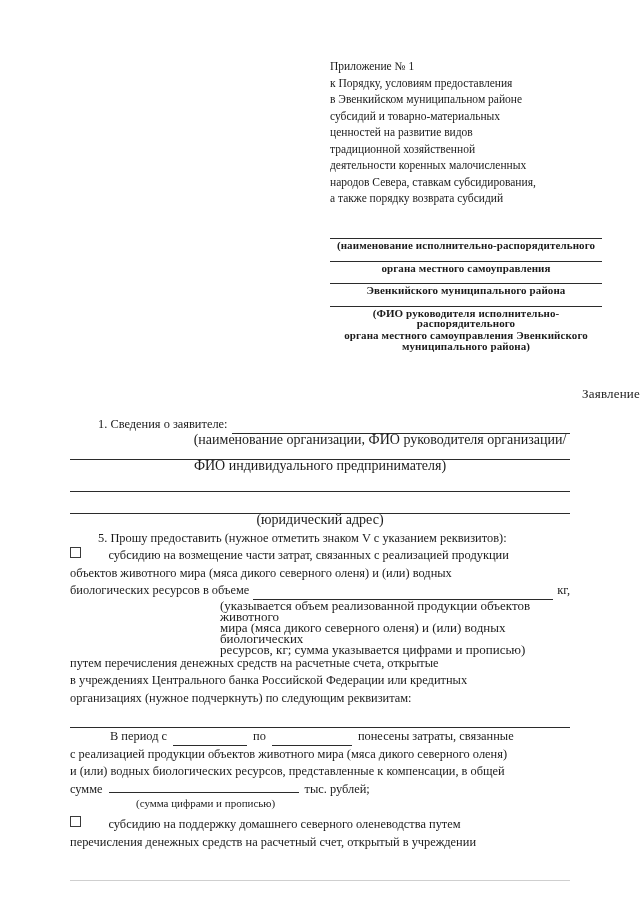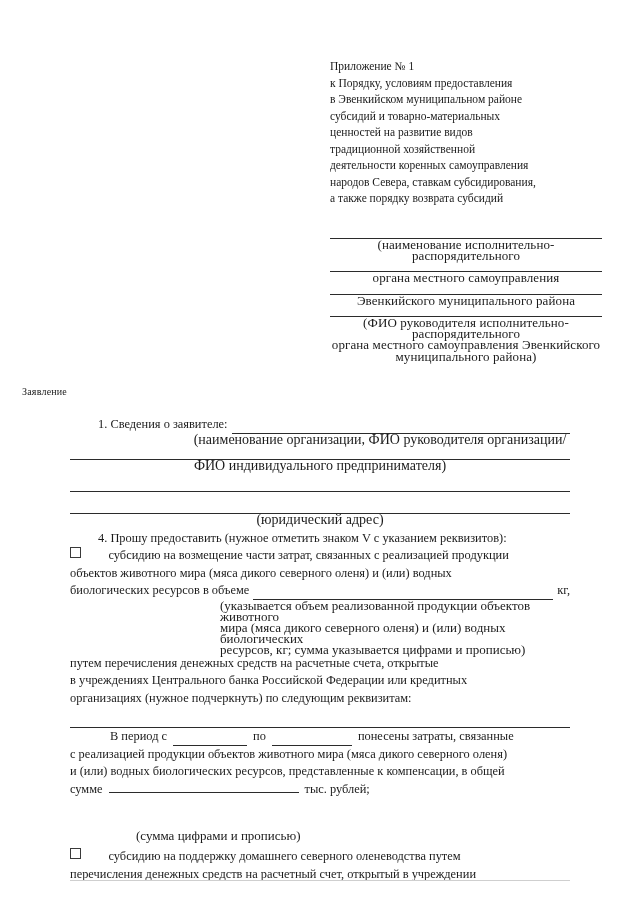--- a/index.html
+++ b/index.html
@@ -42,36 +42,37 @@
     top: 238px;
     width: 272px;
     text-align: center;
   }
   .rule {
     border-bottom: 1px solid #2b2b2b;
     height: 0;
     width: 100%;
   }
   .cap {
-    font-size: 13px;
+    font-size: 11px;
     line-height: 10.5px;
     padding-top: 1px;
     letter-spacing: 0.1px;
+    font-weight: bold;
   }
   .gap6 { height: 6px; }
   .gap10 { height: 10px; }
 
   
   .doc-title {
     position: absolute;
     left: 0;
     right: 0;
     top: 386px;
-    text-align: left;
-    font-size: 10px;
+    text-align: right;
+    font-size: 13px;
     letter-spacing: 0.2px;
   }
   .doc-title span { padding-left: 22px; }
 
   
   .body {
     position: absolute;
     left: 70px;
     top: 416px;
     width: 500px;
@@ -92,23 +93,22 @@
     border-bottom: 1px solid #2b2b2b;
     height: 14px;
     width: 100%;
   }
   .center-cap {
     text-align: center;
     font-size: 14px;
     line-height: 11px;
   }
   .small-cap {
-    font-size: 13px;
+    font-size: 11px;
     line-height: 11px;
-    margin-top: 32px;
   }
 
   .chk {
     display: inline-block;
     width: 8.5px;
     height: 8.5px;
     border: 1px solid #3a3a3a;
     vertical-align: middle;
     margin-right: 12px;
     margin-bottom: 2px;
@@ -136,21 +136,21 @@
 
 <div class="page">
 
   <div class="appendix">
     <div>Приложение № 1</div>
     <div>к Порядку, условиям предоставления</div>
     <div>в Эвенкийском муниципальном районе</div>
     <div>субсидий и товарно-материальных</div>
     <div>ценностей на развитие видов</div>
     <div>традиционной хозяйственной</div>
-    <div>деятельности коренных самоуправления</div>
+    <div>деятельности коренных малочисленных</div>
     <div>народов Севера, ставкам субсидирования,</div>
     <div>а также порядку возврата субсидий</div>
   </div>
 
   <div class="addr">
     <div class="rule"></div>
     <div class="cap">(наименование исполнительно-распорядительного</div>
     <div class="gap10"></div>
     <div class="rule"></div>
     <div class="cap">органа местного самоуправления</div>
@@ -178,21 +178,21 @@
     <div class="underline-row"></div>
     <div class="center-cap">ФИО индивидуального предпринимателя)</div>
     <div class="gap6"></div>
     <div class="underline-row"></div>
     <div style="height:7px;"></div>
     <div class="underline-row"></div>
     <div class="center-cap">(юридический адрес)</div>
 
     <div style="height:5px;"></div>
 
-    <div class="p indent">4. Прошу предоставить (нужное отметить знаком V с указанием реквизитов):</div>
+    <div class="p indent">5. Прошу предоставить (нужное отметить знаком V с указанием реквизитов):</div>
 
     <div class="row-flex">
       <span class="chk"></span>
       <span class="txt">
         <span style="padding-left:16px;">субсидию на возмещение части затрат, связанных с реализацией продукции</span>
       </span>
     </div>
     <div class="p just">объектов животного мира (мяса дикого северного оленя) и (или) водных</div>
     <div style="display:flex; align-items:flex-end;">
       <span style="white-space:nowrap;">биологических ресурсов в объеме</span>

